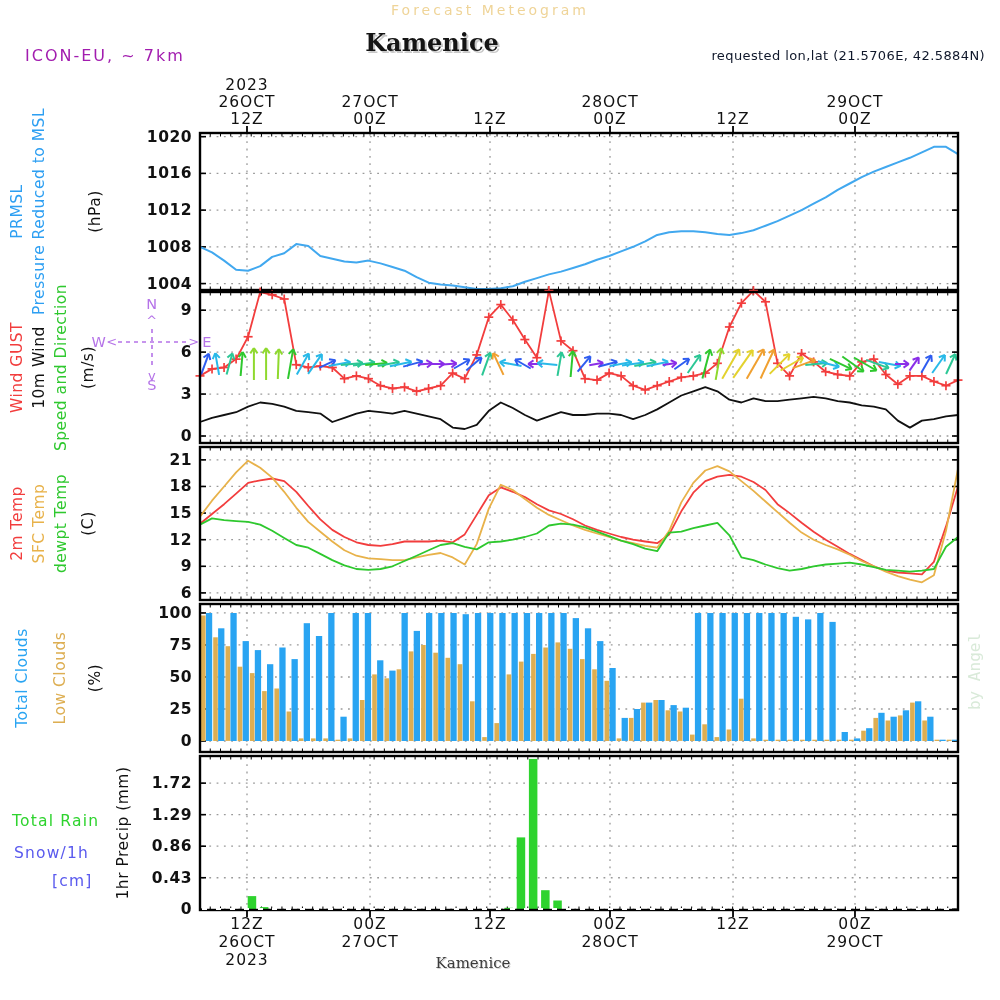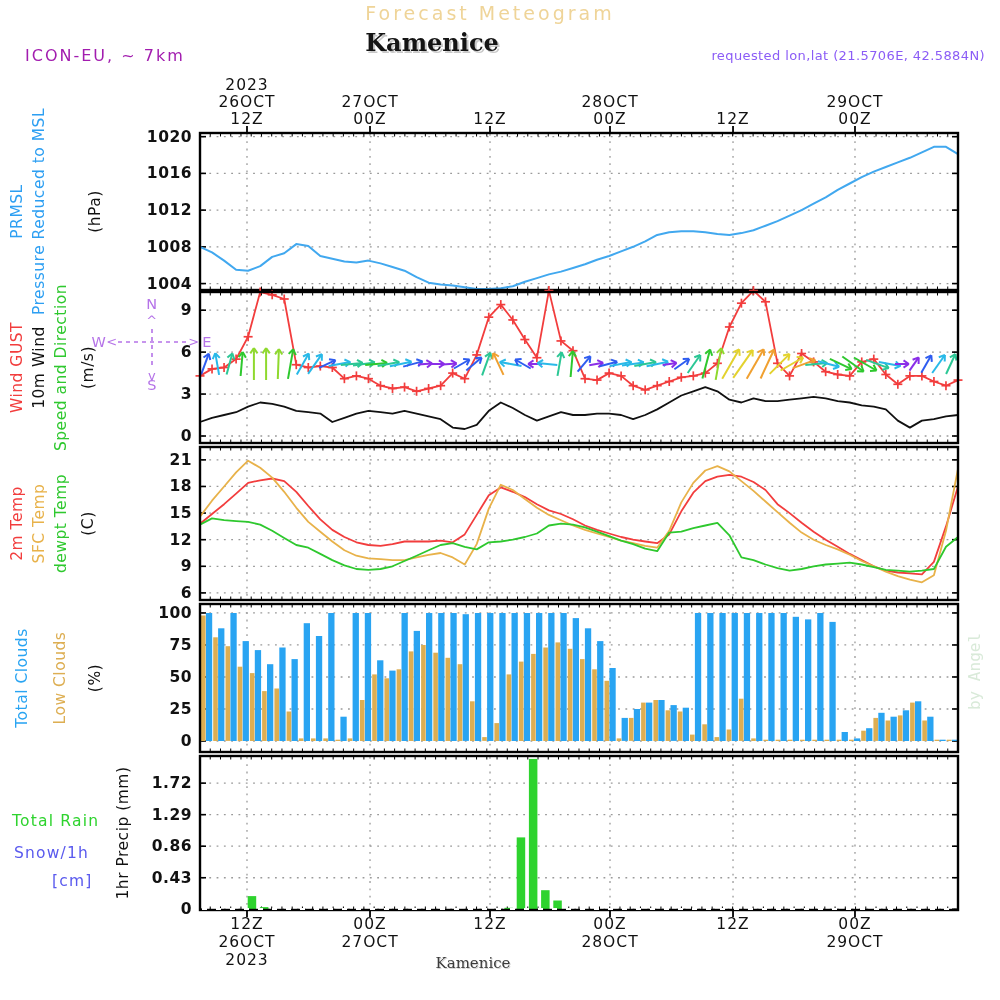--- a/index.html
+++ b/index.html
@@ -1,23 +1,23 @@
 <!DOCTYPE html>
 <html><head>
 <meta charset="utf-8">
 <style>
   html,body{margin:0;padding:0;background:#fff;width:1000px;height:1000px;overflow:hidden;}
   #canvas{position:relative;width:1000px;height:1000px;background:#fff;font-family:"DejaVu Sans",sans-serif;}
   #plot{position:absolute;left:0;top:0;}
   .hdr{position:absolute;white-space:pre;}
-  #page-main-title{left:190px;top:2px;width:600px;text-align:center;font-size:19px;letter-spacing:3px;color:#EFD498;}
+  #page-main-title{left:190px;top:2px;width:600px;text-align:center;font-size:14px;letter-spacing:3px;color:#EFD498;}
   #station-title{left:232px;top:28px;width:400px;text-align:center;font-size:24px;font-weight:bold;
      font-family:"DejaVu Serif",serif;color:#141414;text-shadow:2px 2px 0 #c8c8c8;}
   #model-label{left:25px;top:46px;font-size:16px;letter-spacing:2px;color:#a21caf;}
-  #info-block{right:15px;top:8px;text-align:right;font-size:13px;line-height:19px;letter-spacing:0.4px;color:#8b5cf6;}
+  #info-block{right:15px;top:8px;text-align:right;font-size:13px;line-height:19px;letter-spacing:0.4px;color:#0f172a;}
   #footer-station{left:273px;top:954px;width:400px;text-align:center;font-size:15px;
      font-family:"DejaVu Serif",serif;color:#3c3c3c;text-shadow:1px 1px 0 #d4d4d4;}
   #watermark{position:absolute;left:914px;top:662px;width:120px;text-align:center;
      transform:rotate(-90deg);font-size:16px;color:#D9EAD9;font-family:"DejaVu Sans Mono",monospace;}
 </style>
 </head>
 <body>
 
 <div id="canvas">
   <svg id="plot" width="1000" height="1000">

